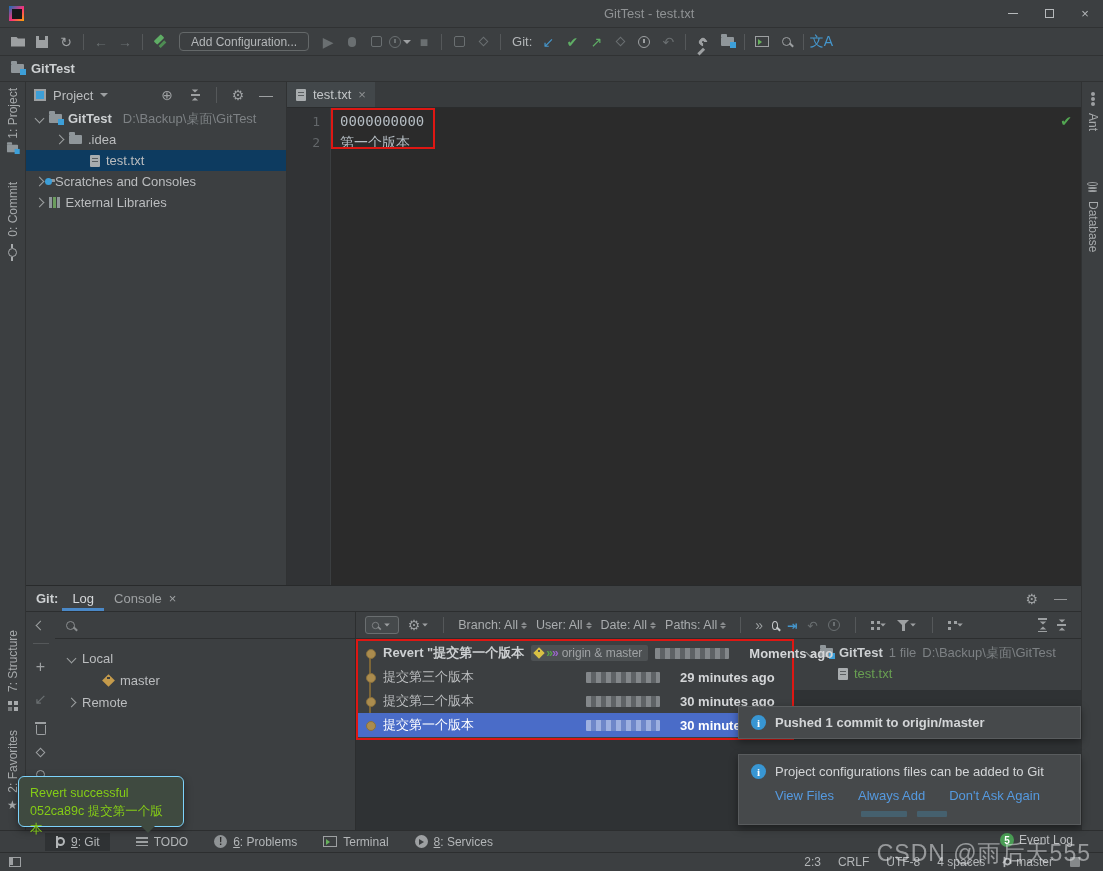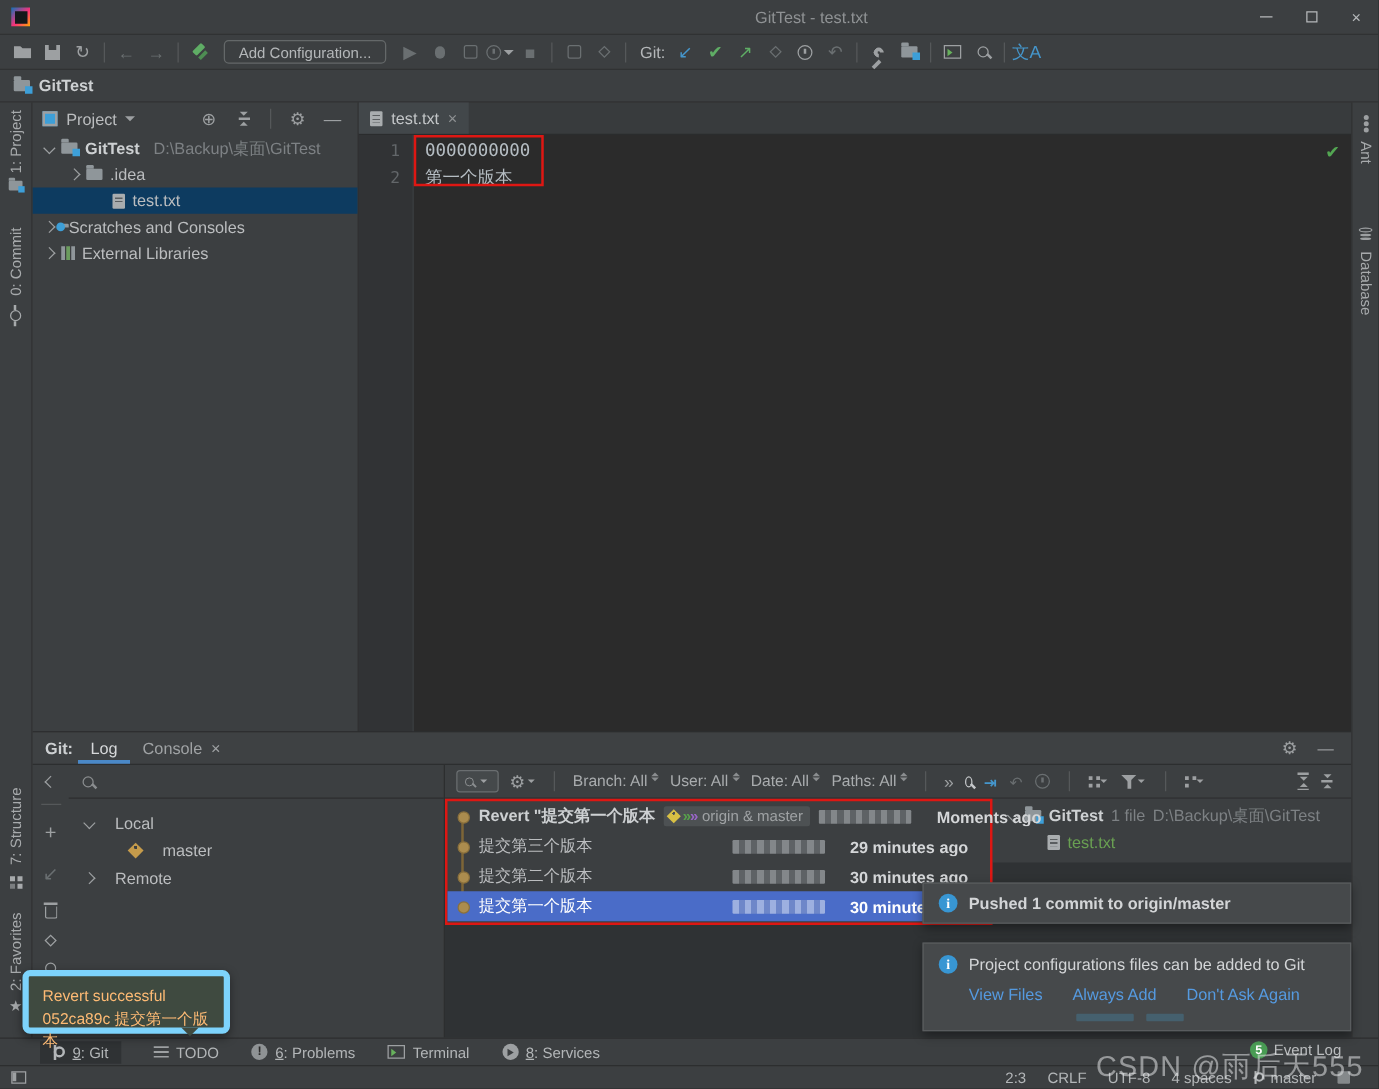--- a/index.html
+++ b/index.html
@@ -134,25 +134,25 @@
   .gtabs{height:26px;display:flex;align-items:center;padding-left:10px;background:#3e4143;border-bottom:1px solid #2c2e2f;flex:none}
   .gtab{padding:0 10px;height:100%;display:inline-flex;align-items:center;gap:7px;color:#9fa2a4}
   .gtab.active{box-shadow:inset 0 -3px 0 #4a88c7;color:#d6d8da}
   .gt-icons{margin-left:auto;display:flex;align-items:center;gap:16px;padding-right:14px}
   .gmain{flex:1;display:flex;min-height:0}
   .gstrip{width:29px;display:flex;flex-direction:column;align-items:center;padding-top:6px;gap:14px;flex:none;color:#9da0a2}
   .gstrip .hr{width:16px;height:1px;background:#55585a}
   .branches{width:301px;border-right:1px solid #2c2e2f;display:flex;flex-direction:column;flex:none}
   .bsearch{height:27px;border-bottom:1px solid #2c2e2f;display:flex;align-items:center;padding-left:11px;color:#8a8d8f}
   .btree{padding-top:8px}
-  .brow{height:22px;display:flex;align-items:center;gap:17px;padding-left:13px}
+  .brow{height:22px;display:flex;align-items:center;gap:7px;padding-left:13px}
   .logcol{flex:1;display:flex;flex-direction:column;min-width:0}
   .ltb{height:27px;border-bottom:1px solid #2c2e2f;display:flex;align-items:center;padding:0 9px;gap:9px;color:#a9acae;font-size:12.5px;white-space:nowrap}
   .scombo{width:50px;height:18px;border:1px solid #6a6e70;border-radius:3px;display:flex;align-items:center;gap:3px;padding:0 5px;background:#45494b;color:#8a8d8f}
-  .flt{display:inline-flex;align-items:flex-start}
+  .flt{display:inline-flex;align-items:center}
   .ltb-right{margin-left:auto;display:flex;align-items:center;gap:10px;padding-right:6px}
   .lcontent{flex:1;display:flex;background:#2f3234;min-height:0}
   .clist{width:438px;height:101px;border:2px solid #de1713;background:#3c3f41;position:relative;flex:none;z-index:4}
   .clist::before{content:"";position:absolute;left:11px;top:12px;bottom:12px;width:2px;background:#7d6637}
   .crow{height:24px;display:flex;align-items:center;padding-left:25px;position:relative;gap:7px;white-space:nowrap}
   .crow::before{content:"";position:absolute;left:8px;top:8px;width:8px;height:8px;border-radius:50%;background:#ab8c4e;border:1px solid #8a703c}
   .crow.sel{background:#4a6cc8;color:#fff}
   .crow.sel .ctime{color:#fff}
   .chipr{display:inline-flex;align-items:center;gap:3px;background:#4d5153;border-radius:2px;padding:1px 6px 1px 4px;color:#9fa2a4;font-size:12px}
   .chipr b{font-weight:bold;font-size:12px;line-height:10px}
@@ -160,42 +160,42 @@
      background:repeating-linear-gradient(90deg,#83878a 0 5px,#5e6265 5px 10px)}
   .crow.sel .blurb{background:repeating-linear-gradient(90deg,#9db0e0 0 5px,#6e87c9 5px 10px)}
   .ctime{width:112px;margin-left:13px;font-weight:bold;color:#d4d6d8;flex:none;overflow:hidden}
   .details{flex:1;min-width:0}
   .dtop{background:#3c3f41;padding:3px 0 6px}
   .drow{height:21px;display:flex;align-items:center;gap:6px;padding-left:13px;white-space:nowrap;overflow:hidden}
   .dmeta{color:#7d8184}
   .fgreen{color:#699f52}
 
   
-  .twbar{height:22px;display:flex;align-items:center;gap:26px;padding-left:42px;border-top:1px solid #2c2e2f;font-size:12px;position:relative;flex:none}
+  .twbar{height:22px;display:flex;align-items:center;gap:26px;padding-left:55px;border-top:1px solid #2c2e2f;font-size:12px;position:relative;flex:none}
   .twb{display:inline-flex;align-items:center;gap:6px;color:#b3b6b8}
   .twb .num{text-decoration:underline}
   .twb.active{background:#2f3234;padding:2px 10px;margin-left:-10px}
   .eventlog{position:absolute;right:30px;top:2px;display:inline-flex;align-items:center;gap:5px}
   .badge{width:14px;height:14px;border-radius:50%;background:#499c54;color:#fff;font-size:10px;display:inline-flex;align-items:center;justify-content:center;font-weight:bold}
   .statusbar{height:19px;display:flex;align-items:center;gap:9px;padding:0 9px;font-size:12px;color:#b3b6b8;border-top:1px solid #2c2e2f}
   .sb-right{margin-left:auto;display:flex;align-items:center;gap:17px;padding-right:14px}
   .sb-item{display:inline-flex;align-items:center;gap:4px}
   .lockbox{width:10px;height:10px;background:#85898b;border-radius:1px}
 
   
   .notif{position:absolute;background:#46494b;border:1px solid #595c5e;box-shadow:0 3px 8px rgba(0,0,0,.4);color:#d3d5d7;z-index:10}
   #notif1{left:738px;top:706px;width:343px;height:33px;display:flex;align-items:center;gap:9px;padding-left:12px;font-weight:bold}
   #notif2{left:738px;top:754px;width:343px;height:71px;padding:9px 12px 0;overflow:hidden}
   .n2row1{display:flex;align-items:center;gap:9px}
   .n2links{margin-left:24px;margin-top:9px;display:flex;gap:24px;color:#559ae0}
   .n2cut{margin-left:110px;margin-top:8px;display:flex;gap:10px}
   .n2cut i{display:block;height:6px;width:46px;background:#45606e;border-radius:1px}
   .n2cut i+i{width:30px}
-  #balloon{position:absolute;left:18px;top:776px;width:166px;height:51px;background:#3f4a40;border:5px solid #7dd3fc;border-radius:6px;
-           padding:7px 11px;color:#fdba74;z-index:12;font-size:12.5px;line-height:18px;box-shadow:0 3px 8px rgba(0,0,0,.4)}
+  #balloon{position:absolute;left:18px;top:776px;width:166px;height:51px;background:#3f4a40;border:1px solid #7dd3fc;border-radius:6px;
+           padding:7px 11px;color:#84cc16;z-index:12;font-size:12.5px;line-height:18px;box-shadow:0 3px 8px rgba(0,0,0,.4)}
   #balloon::after{content:"";position:absolute;left:122px;bottom:-7px;border-left:7px solid transparent;border-right:7px solid transparent;border-top:7px solid #3f4a40}
   .watermark{position:absolute;right:12px;bottom:2px;font-size:23px;color:rgba(225,228,230,.55);z-index:30;white-space:nowrap;letter-spacing:1px}
 </style>
 </head>
 <body>
 
 <div id="app">
 
   <div class="titlebar">
     <span class="logo"></span>

